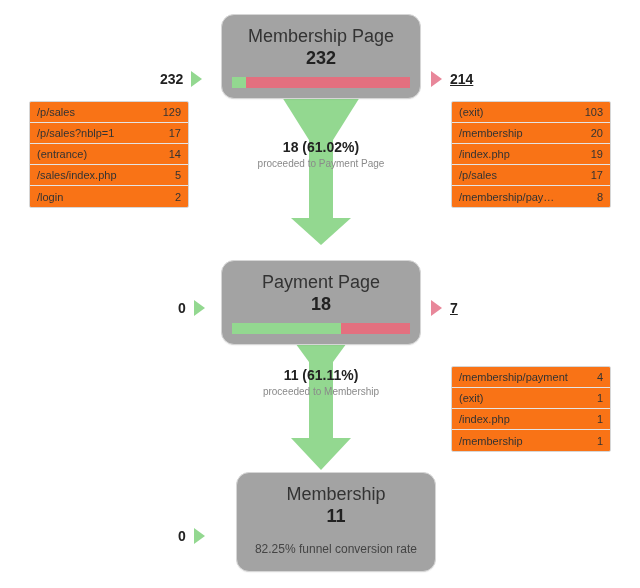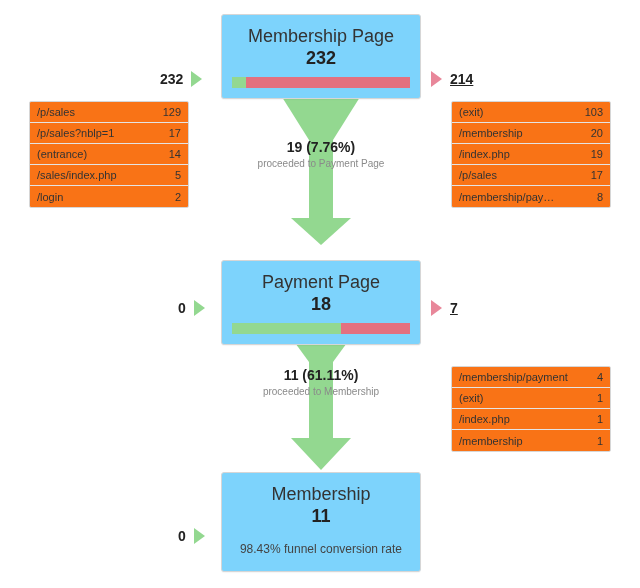--- a/index.html
+++ b/index.html
@@ -14,23 +14,23 @@
     font-family: "Liberation Sans", sans-serif;
     color: #222222;
     overflow: hidden;
   }
 
   
   .step-box {
     position: absolute;
     left: 221px;
     width: 200px;
-    background: #7dd3fc;
+    background: #a3a3a3;
     border: 1px solid #d6d6d6;
-    border-radius: 3px;
+    border-radius: 13px;
     box-sizing: border-box;
     box-shadow: 0 1px 1px rgba(0,0,0,0.04);
   }
   .step-title {
     text-align: center;
     font-size: 18px;
     line-height: 22px;
     color: #333333;
     padding-top: 10px;
     white-space: nowrap;
@@ -225,21 +225,21 @@
     <span class="data-label">/p/sales</span>
     <span class="data-value">17</span>
   </div>
   <div class="data-row">
     <span class="data-label">/membership/pay…</span>
     <span class="data-value">8</span>
   </div>
 </div>
 
 <div class="conn-label" style="top:138px;">
-  <div class="conn-main">19 (7.76%)</div>
+  <div class="conn-main">18 (61.02%)</div>
   <div class="conn-sub">proceeded to Payment Page</div>
 </div>
 
 <div class="step-box" style="top:245px;margin-top:15px;">
   <div class="step-title">Payment Page</div>
   <div class="step-count">18</div>
   <div class="bar-wrap">
     <div class="bar-green" id="bar1g" style="width: 61.11%;"></div>
     <div class="bar-red" id="bar1r" style="width: 38.89%;"></div>
   </div>
@@ -272,22 +272,22 @@
     <span class="data-label">/membership</span>
     <span class="data-value">1</span>
   </div>
 </div>
 
 <div class="conn-label" style="top:366px;">
   <div class="conn-main">11 (61.11%)</div>
   <div class="conn-sub">proceeded to Membership</div>
 </div>
 
-<div class="step-box" style="top:472px;">
+<div class="step-box" style="top:472px;margin-left:15px;">
   <div class="step-title">Membership</div>
   <div class="step-count">11</div>
-  <div class="final-note">98.43% funnel conversion rate</div>
+  <div class="final-note">82.25% funnel conversion rate</div>
 </div>
 
 <div class="marker marker-left" style="left:178px; top:527px;">
   <span class="marker-num">0</span>
   <span class="tri tri-green"></span>
 </div>
 
 </body></html>

